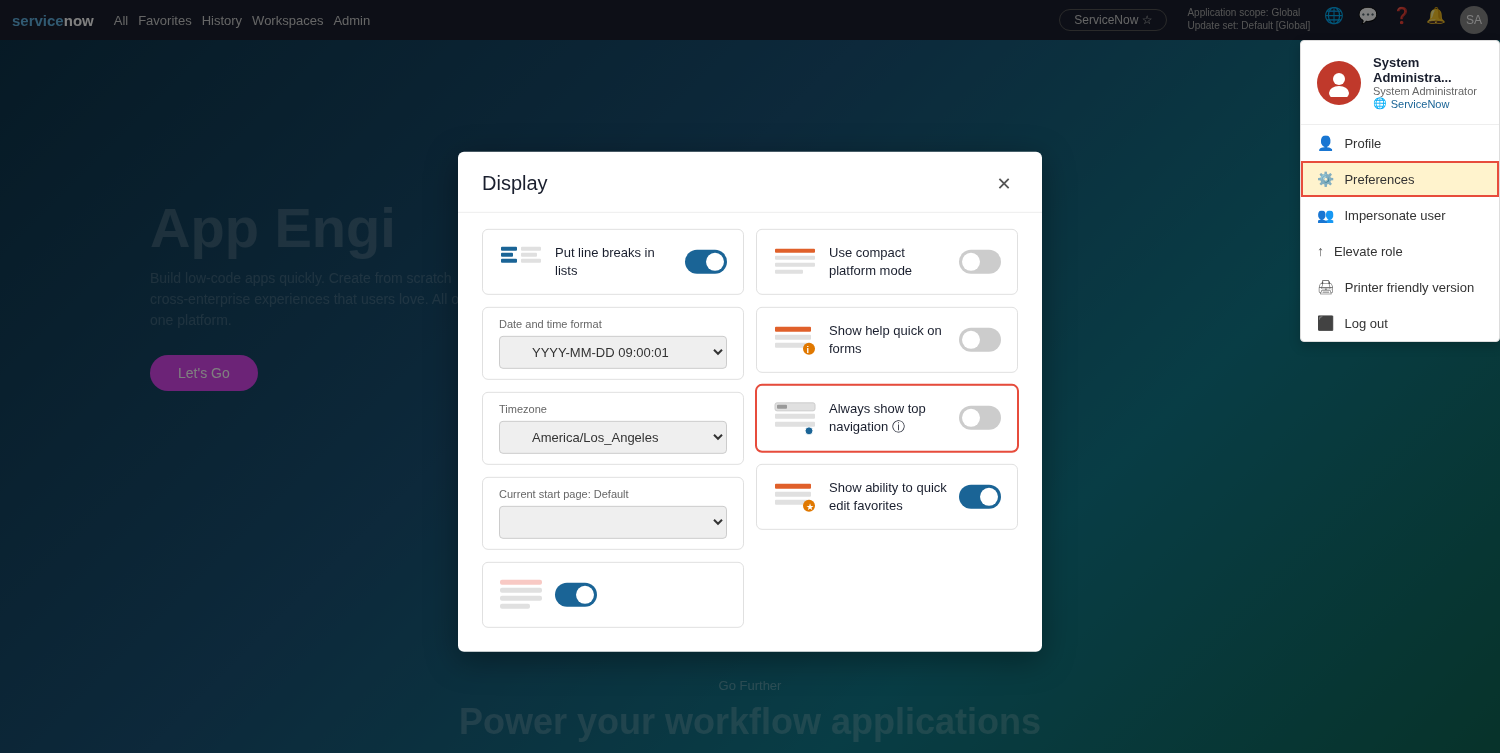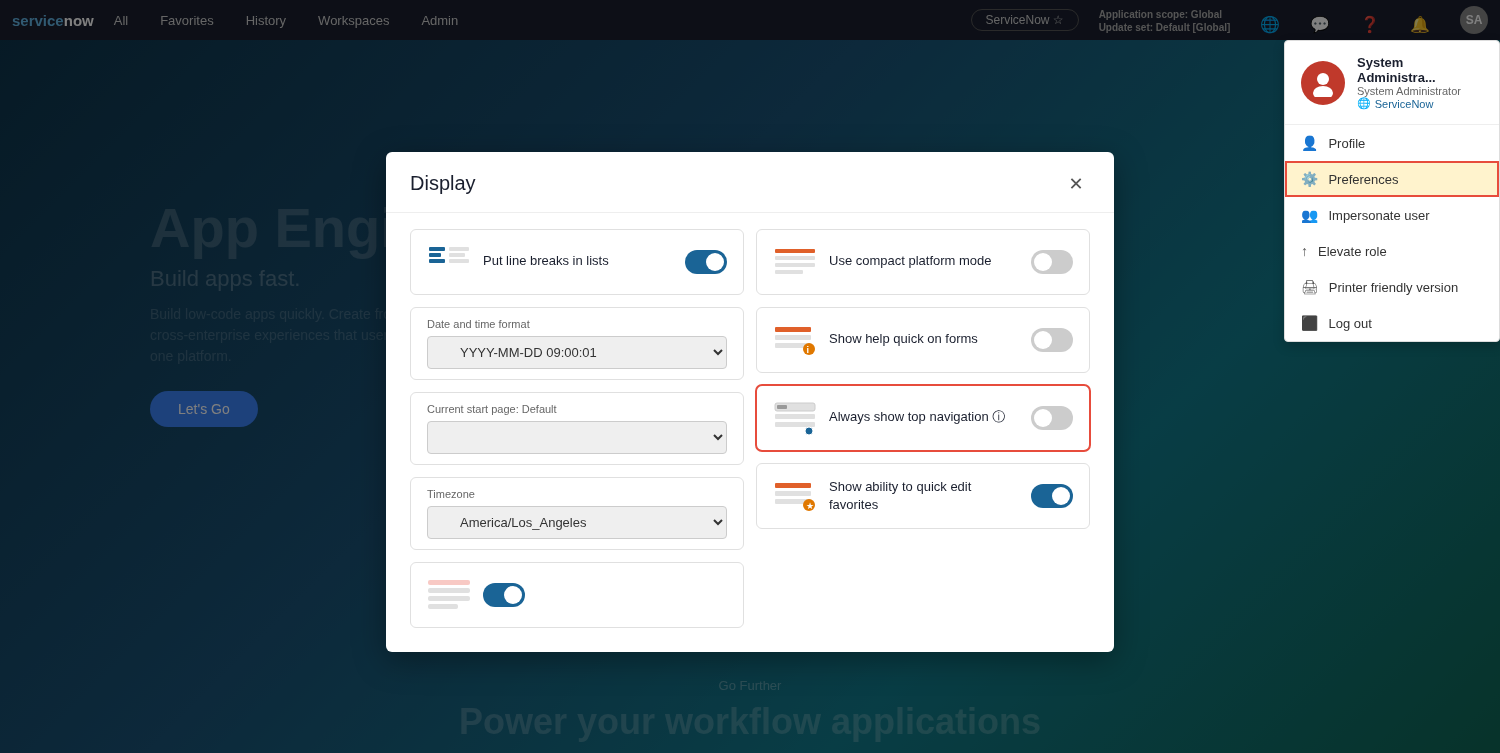--- a/index.html
+++ b/index.html
@@ -13,60 +13,60 @@
     }
 
     
     .topnav {
       position: absolute; top: 0; left: 0; right: 0; height: 40px;
       background: #1a1f2e;
       display: flex; align-items: center; padding: 0 12px; gap: 20px; z-index: 10;
     }
     .topnav-logo { color: #fff; font-weight: 700; font-size: 15px; }
     .topnav-logo span { color: #62b4e5; }
-    .topnav-links { display: flex; gap: 32px; text-align: center; }
+    .topnav-links { display: flex; gap: 10px; text-align: center; }
     .topnav-link { color: #ccc; font-size: 13px; cursor: pointer; }
     .topnav-center { flex: 1; display: flex; justify-content: flex-end; }
     .topnav-badge {
       border: 1px solid #555; border-radius: 20px; padding: 3px 14px;
       color: #ccc; font-size: 12px; display: flex; align-items: center; gap: 6px; cursor: pointer;
     }
-    .topnav-right { display: flex; align-items: flex-end; gap: 30px; margin-left: auto; font-weight: bold; }
+    .topnav-right { display: flex; align-items: flex-start; gap: 14px; margin-left: auto; }
     .topnav-right-text { color: #aaa; font-size: 10px; line-height: 1.3; }
     .topnav-icon { color: #aaa; font-size: 16px; cursor: pointer; }
     .topnav-avatar {
       width: 28px; height: 28px; border-radius: 50%; background: #888;
       display: flex; align-items: center; justify-content: center; color: #fff; font-size: 12px; cursor: pointer;
     }
 
     
     .hero {
       position: absolute; top: 200px; left: 150px; z-index: 1;
     }
     .hero-title { font-size: 56px; font-weight: 700; color: rgba(255,255,255,0.18); line-height: 1; }
     .hero-subtitle { font-size: 22px; color: rgba(255,255,255,0.25); margin-top: 10px; }
     .hero-desc { font-size: 14px; color: rgba(255,255,255,0.18); margin-top: 12px; max-width: 320px; line-height: 1.5; }
     .hero-btn {
-      margin-top: 24px; background: #3b82f6; color: #fff; border: none;
+      margin-top: 24px; background: #d946ef; color: #fff; border: none;
       border-radius: 20px; padding: 10px 28px; font-size: 14px; cursor: pointer;
     }
 
     
     .bottom-text {
       position: absolute; bottom: 60px; left: 50%; transform: translateX(-50%);
       color: rgba(255,255,255,0.3); font-size: 13px; z-index: 1;
     }
     .bottom-title {
       position: absolute; bottom: 10px; left: 50%; transform: translateX(-50%);
       color: rgba(255,255,255,0.2); font-size: 36px; font-weight: 700; z-index: 1; white-space: nowrap;
     }
 
     
     .user-dropdown {
-      position: absolute; top: 40px; right: 0; width: 216px;
+      position: absolute; top: 40px; right: 0; width: 200px;
       background: #fff; border: 1px solid #ddd; border-radius: 4px;
       z-index: 50; box-shadow: 0 4px 12px rgba(0,0,0,0.2);
     }
     .user-dropdown-header {
       display: flex; align-items: center; padding: 14px 16px; border-bottom: 1px solid #eee;
     }
     .user-avatar-large {
       width: 44px; height: 44px; border-radius: 50%; background: #c0392b;
       margin-right: 12px; flex-shrink: 0; overflow: hidden;
       display: flex; align-items: center; justify-content: center;
@@ -86,21 +86,21 @@
     .dropdown-item-label { }
 
     
     .overlay {
       position: absolute; inset: 0; background: rgba(0,0,0,0.5); z-index: 20;
     }
 
     
     .modal {
       position: absolute; top: 50%; left: 50%; transform: translate(-50%, -45%);
-      width: 728px; background: #fff; border-radius: 6px; z-index: 30;
+      width: 584px; background: #fff; border-radius: 6px; z-index: 30;
       box-shadow: 0 8px 32px rgba(0,0,0,0.35);
     }
     .modal-header {
       display: flex; align-items: center; justify-content: space-between;
       padding: 18px 24px 14px; border-bottom: 1px solid #eee;
     }
     .modal-title { font-size: 20px; font-weight: 400; color: #1a1f2e; }
     .modal-close {
       font-size: 18px; color: #555; cursor: pointer; border: none; background: none;
       width: 28px; height: 28px; display: flex; align-items: center; justify-content: center;
@@ -179,21 +179,20 @@
     <span class="topnav-icon">🌐</span>
     <span class="topnav-icon">💬</span>
     <span class="topnav-icon">❓</span>
     <span class="topnav-icon">🔔</span>
     <div class="topnav-avatar">SA</div>
   </div>
 </nav>
 
 <div class="hero">
   <div class="hero-title">App Engi</div>
-  <div class="hero-subtitle">Build apps fast.</div>
   <div class="hero-desc">Build low-code apps quickly. Create from scratch cross-enterprise experiences that users love. All on one platform.</div>
   <button class="hero-btn">Let's Go</button>
 </div>
 
 <div class="bottom-text">Go Further</div>
 <div class="bottom-title">Power your workflow applications</div>
 
 <div class="overlay"></div>
 
 <div class="user-dropdown">
@@ -270,37 +269,37 @@
       <div class="pref-select-card">
         <div class="pref-select-label">Date and time format</div>
         <select class="pref-select">
           <option>YYYY-MM-DD 09:00:01</option>
           <option>MM/DD/YYYY</option>
           <option>DD/MM/YYYY</option>
         </select>
       </div>
 
       <div class="pref-select-card">
+        <div class="pref-select-label">Timezone</div>
+        <select class="pref-select">
+          <option>America/Los_Angeles</option>
+          <option>America/New_York</option>
+          <option>UTC</option>
+        </select>
+      </div>
+
+      <div class="pref-select-card">
         <div class="pref-select-label">Current start page: Default</div>
         <select class="pref-select">
           <option value=""></option>
           <option>Home</option>
           <option>App Engine</option>
         </select>
       </div>
 
-      <div class="pref-select-card">
-        <div class="pref-select-label">Timezone</div>
-        <select class="pref-select">
-          <option>America/Los_Angeles</option>
-          <option>America/New_York</option>
-          <option>UTC</option>
-        </select>
-      </div>
-
       <div class="pref-card">
         <div class="pref-icon">
           <svg viewBox="0 0 44 34" width="44" height="34">
             <rect x="1" y="2" width="42" height="5" rx="2" fill="#e74c3c" opacity="0.3"></rect>
             <rect x="1" y="10" width="42" height="5" rx="2" fill="#e0e0e0"></rect>
             <rect x="1" y="18" width="42" height="5" rx="2" fill="#e0e0e0"></rect>
             <rect x="1" y="26" width="30" height="5" rx="2" fill="#e0e0e0"></rect>
           </svg>
         </div>
         <label class="toggle on">

